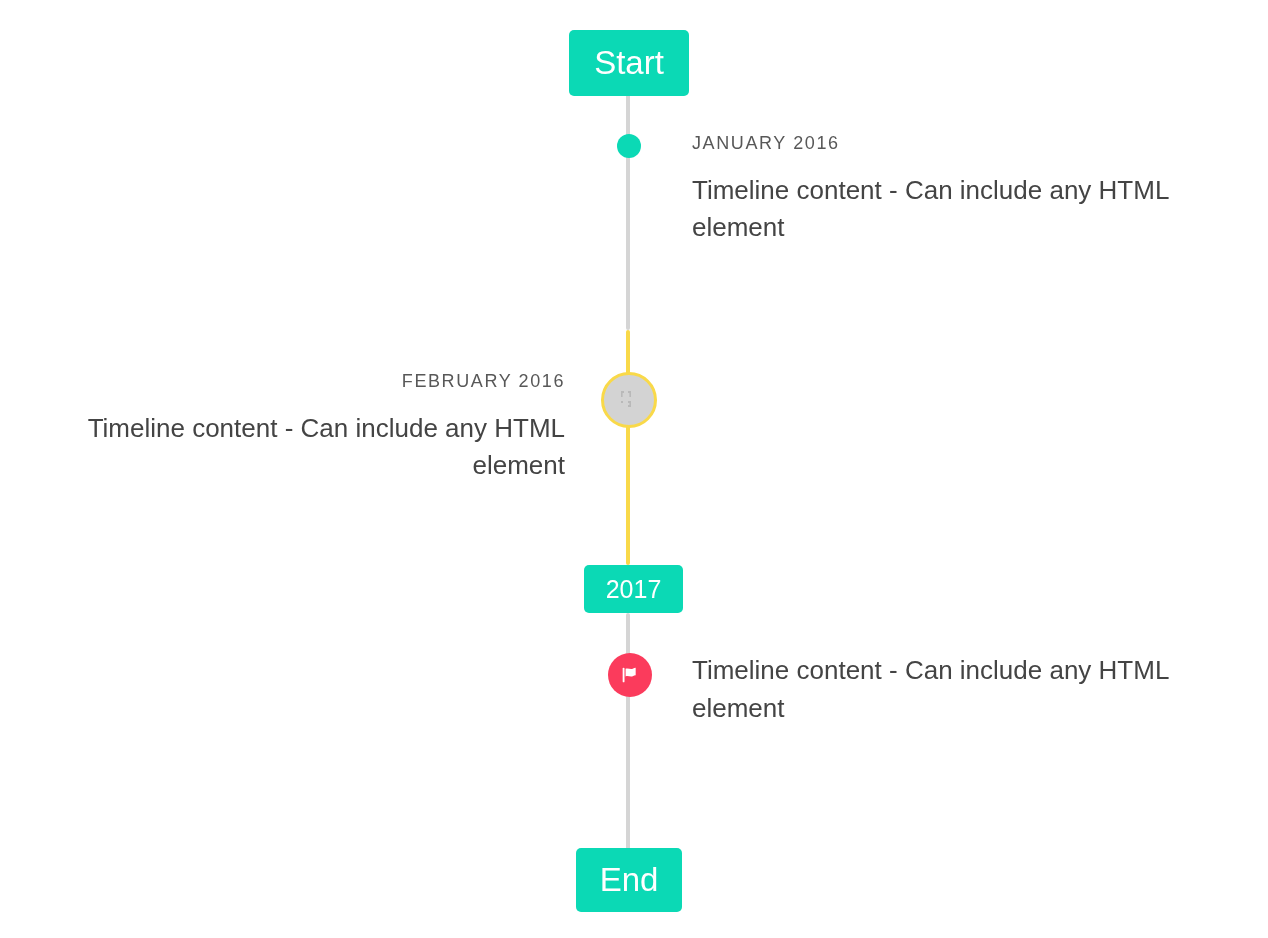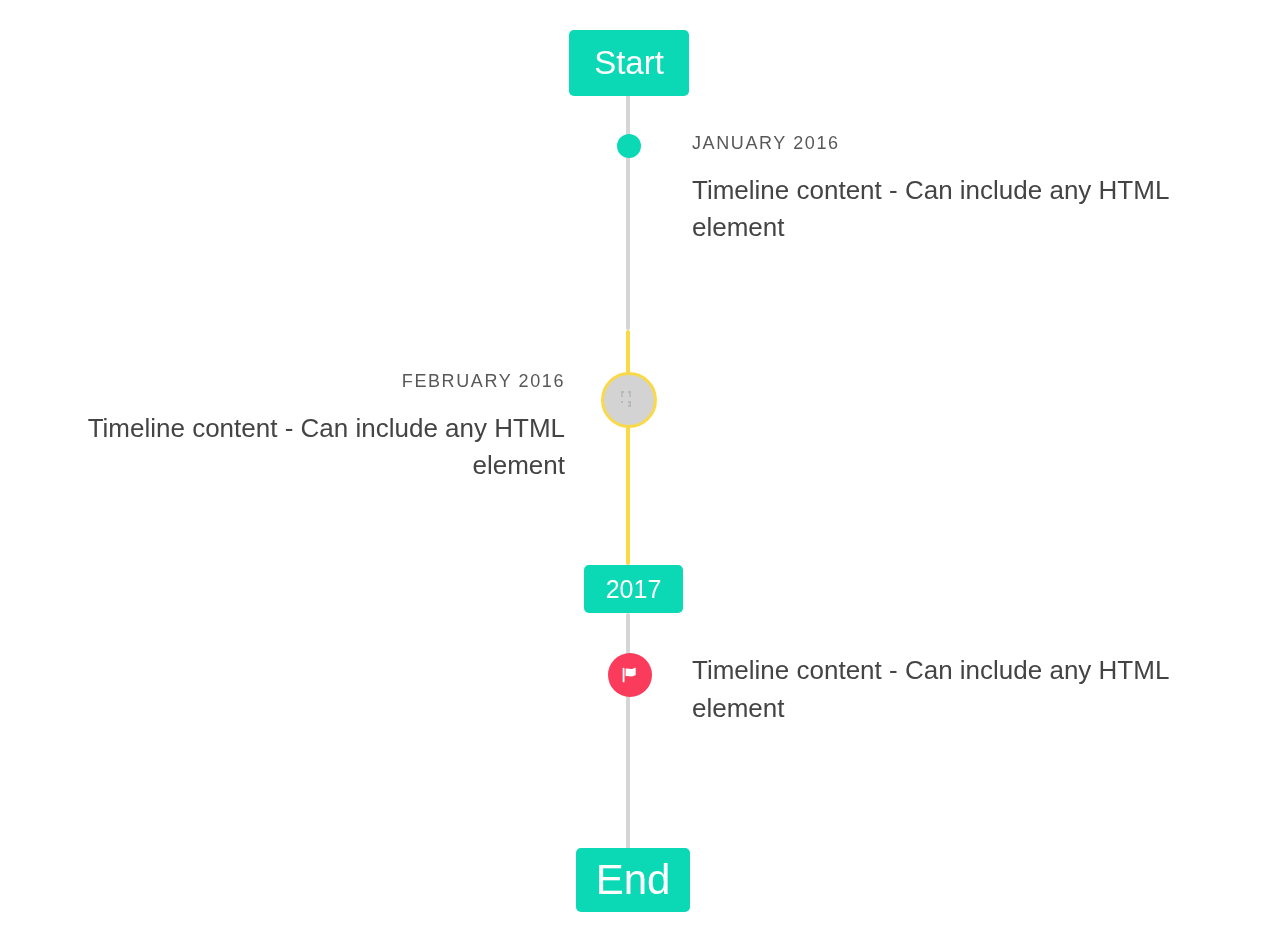--- a/index.html
+++ b/index.html
@@ -50,22 +50,22 @@
     width: 120px; height: 66px;
     font-size: 33px;
   }
   .badge-year {
     left: 584px; top: 565px;
     width: 99px; height: 48px;
     font-size: 25px;
   }
   .badge-end {
     left: 576px; top: 848px;
-    width: 114px; height: 64px;
-    font-size: 42px;
+    width: 106px; height: 64px;
+    font-size: 33px;
     text-align: center;
   }
 
   
   .marker {
     position: absolute;
     border-radius: 50%;
     box-sizing: border-box;
     display: flex;
     align-items: center;

